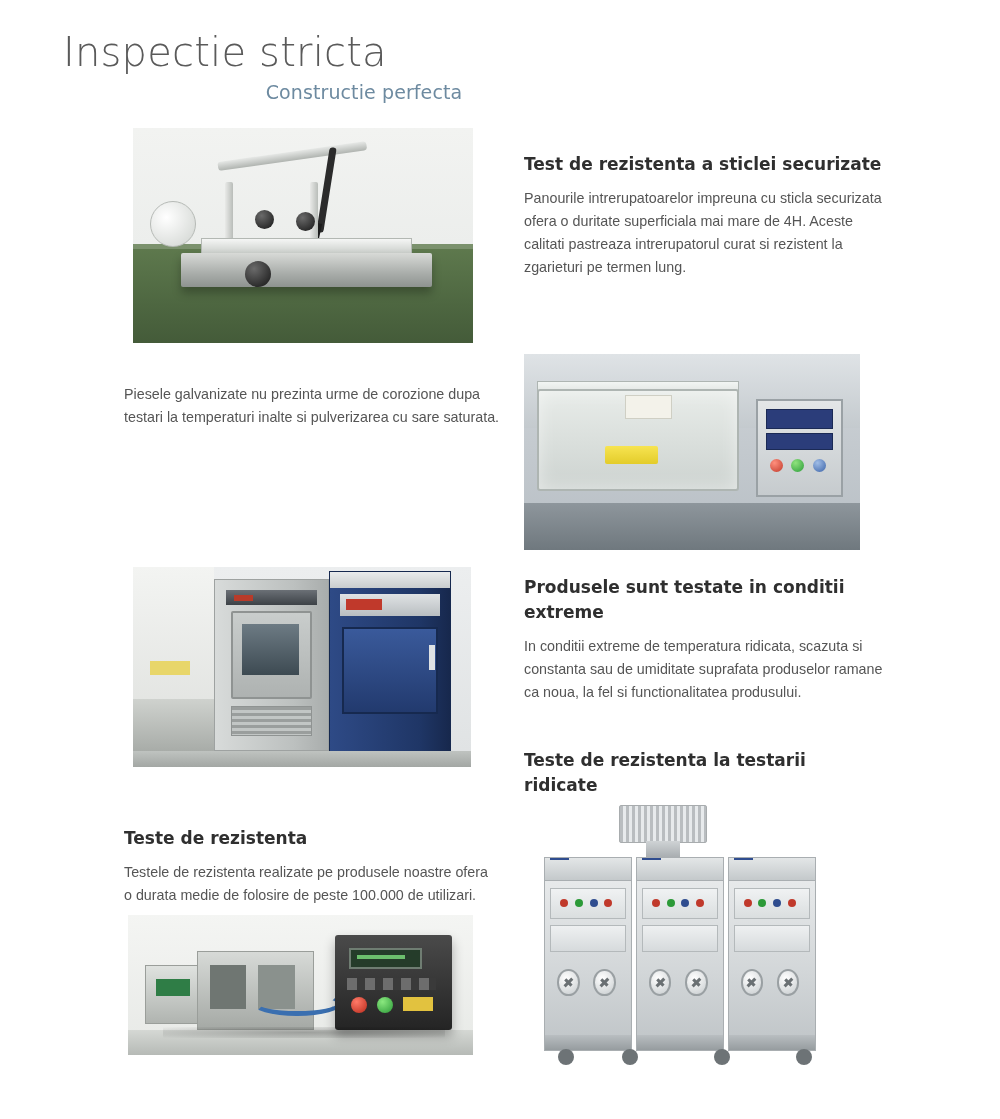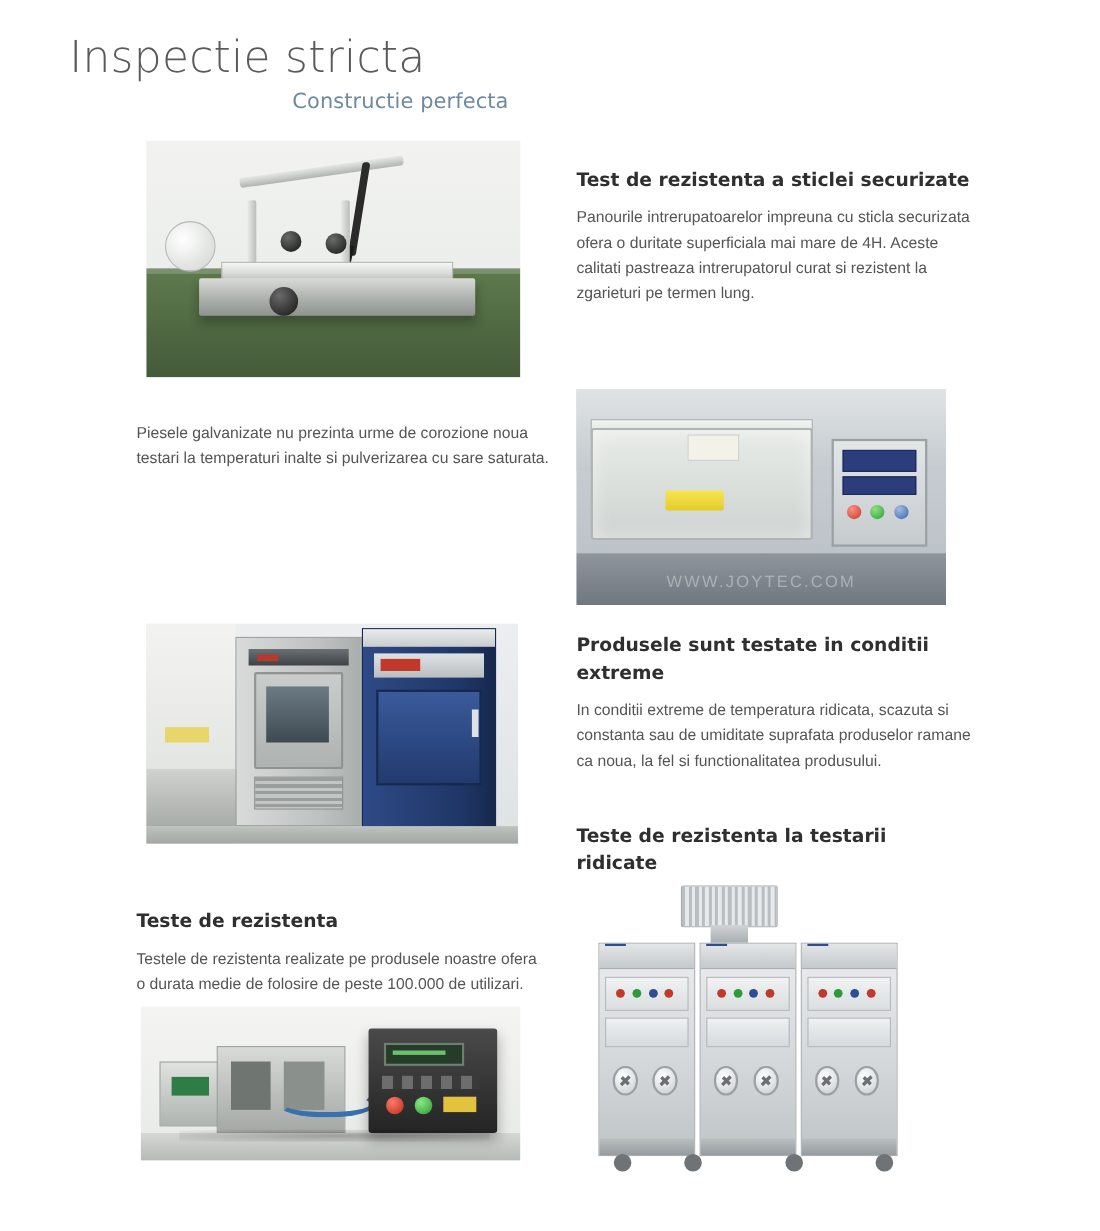--- a/index.html
+++ b/index.html
@@ -451,39 +451,38 @@
       <div class="knob3"></div>
     </div>
   </div>
 
   <div class="txt" style="left:524px; top:152px; width:372px;">
     <h3 class="block-title">Test de rezistenta a sticlei securizate</h3>
     <p class="block-text">Panourile intrerupatoarelor impreuna cu sticla securizata ofera o duritate superficiala mai mare de 4H. Aceste calitati pastreaza intrerupatorul curat si rezistent la zgarieturi pe termen lung.</p>
   </div>
 
   <div class="txt" style="left:124px; top:383px; width:380px;">
-    <p class="block-text">Piesele galvanizate nu prezinta urme de corozione noua testari la temperaturi inalte si pulverizarea cu sare saturata.</p>
+    <p class="block-text">Piesele galvanizate nu prezinta urme de corozione dupa testari la temperaturi inalte si pulverizarea cu sare saturata.</p>
   </div>
 
   <div class="photo p2" style="left:524px; top:354px; width:336px; height:196px;">
     <div class="inner">
       <div class="wall"></div>
       <div class="base2"></div>
       <div class="lid"></div>
       <div class="tank"></div>
       <div class="label"></div>
       <div class="yellow"></div>
       <div class="panel">
         <div class="screen"></div>
         <div class="screen2"></div>
         <div class="btn b1"></div>
         <div class="btn b2"></div>
         <div class="btn b3"></div>
       </div>
-      <div class="wm">WWW.JOYTEC.COM</div>
     </div>
   </div>
 
   <div class="txt" style="left:524px; top:575px; width:360px;">
     <h3 class="block-title">Produsele sunt testate in conditii extreme</h3>
     <p class="block-text">In conditii extreme de temperatura ridicata, scazuta si constanta sau de umiditate suprafata produselor ramane ca noua, la fel si functionalitatea produsului.</p>
   </div>
 
   <div class="photo p3" style="left:133px; top:567px; width:338px; height:200px;">
     <div class="inner">

